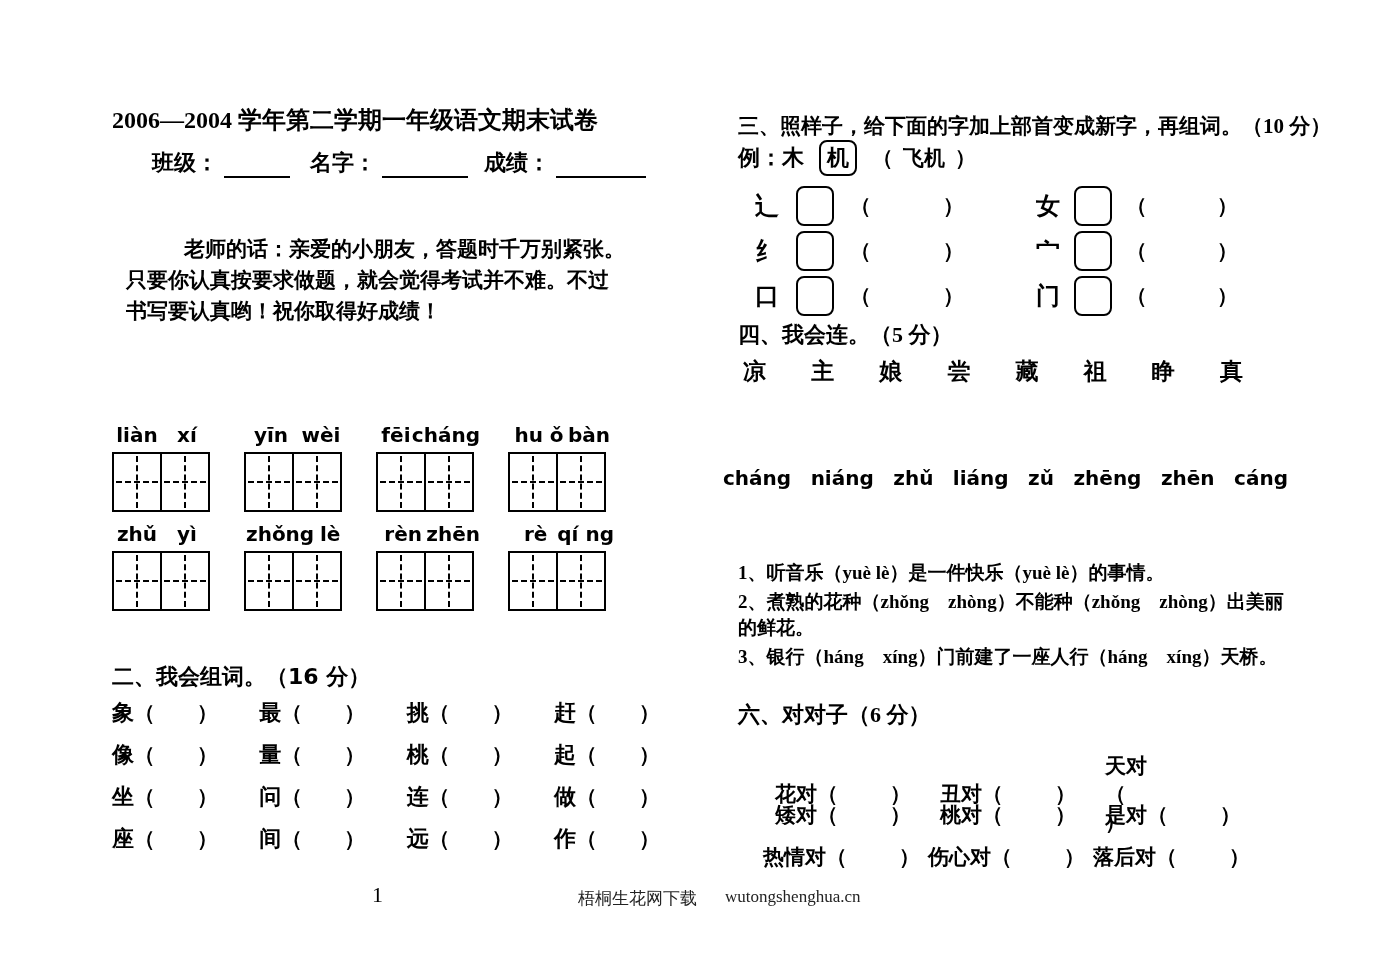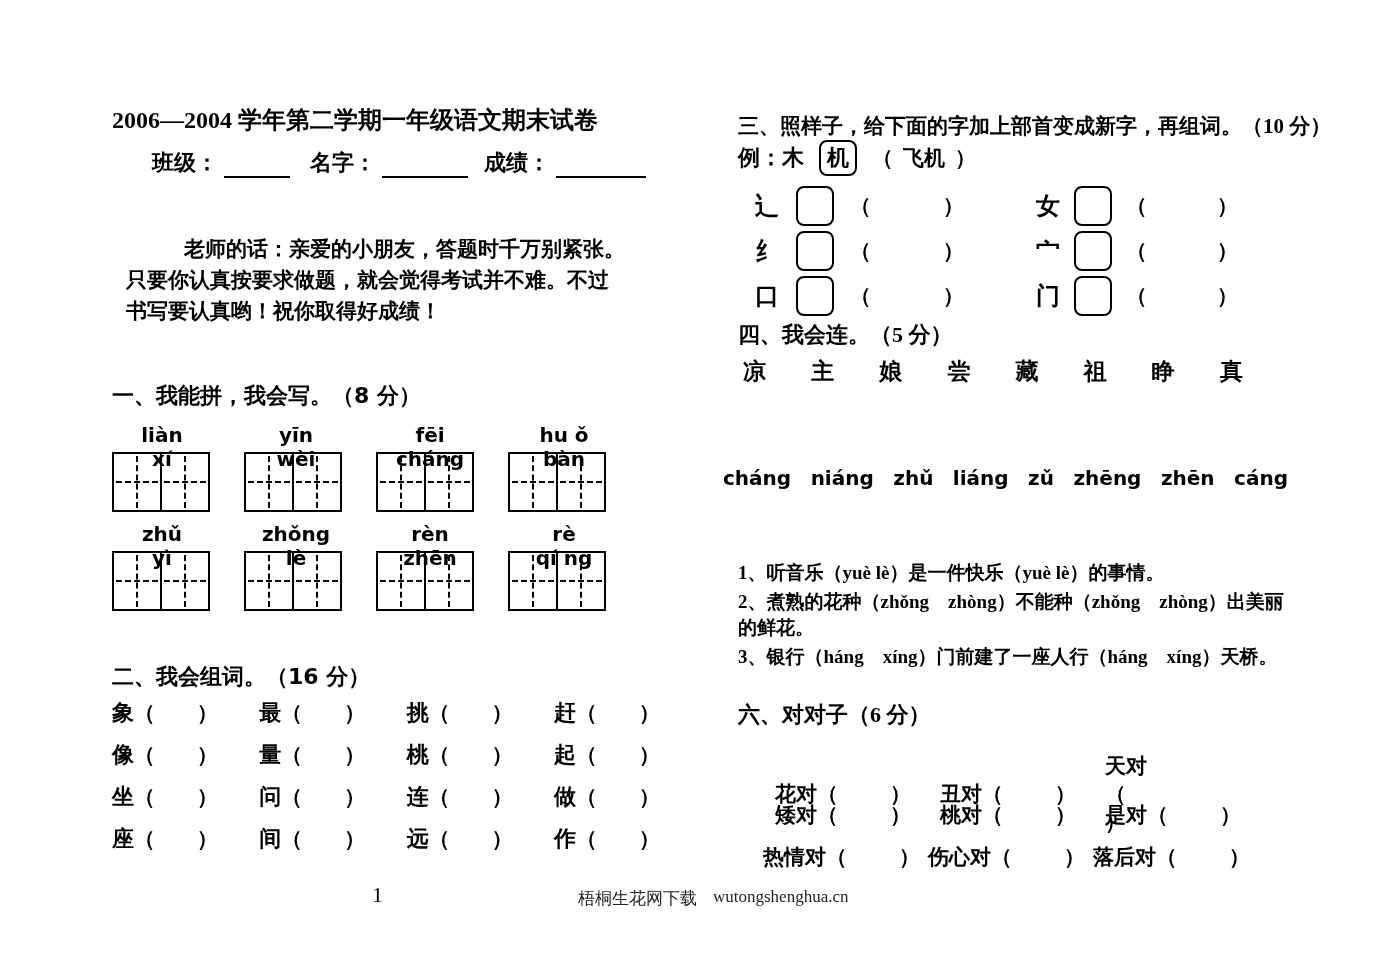--- a/index.html
+++ b/index.html
@@ -22,21 +22,21 @@
   .note { left:126px; top:234px; width:520px; font-size:21px; font-weight:bold;
           line-height:31px; }
   .note p.indent { padding-left:58px; }
 
   
   .h2 { font-size:22px; font-weight:bold; white-space:nowrap; }
   .h2s { font-size:21px; font-weight:bold; white-space:nowrap; }
 
   
   .pinrow { display:flex; gap:34px; left:112px; }
-  .pp { width:100px; display:flex;flex-direction:column; }
+  .pp { width:100px; display:flex; }
   .pp span { flex:1; text-align:center; font-size:20px; font-weight:bold; white-space:nowrap; }
   .gridrow { display:flex; gap:34px; left:112px; }
   .tian { display:flex; }
   .tcell { width:50px; height:60px; border:2px solid #000; position:relative; }
   .tcell + .tcell { margin-left:-2px; }
   .tcell::before { content:""; position:absolute; left:50%; top:2px; bottom:2px;
                    border-left:2px dashed #000; margin-left:-1px; }
   .tcell::after  { content:""; position:absolute; top:50%; left:2px; right:2px;
                    border-top:2px dashed #000; margin-top:-1px; }
 
@@ -77,21 +77,21 @@
 
   
   .s6rows { left:763px; top:752px; width:530px; }
   .s6row { display:grid; grid-template-columns:165px 165px auto; height:42px; align-items:center; }
   .s6cell { display:flex; align-items:baseline; white-space:nowrap; }
   .s6cell .zi { font-size:21px; }
   .bk52 { display:inline-block; width:52px; }
 
   
   .pagenum { left:372px; top:882px; font-size:22px; }
-  .site { left:578px; top:887px; font-size:17px; color:#222; display:flex; gap:16px; }
+  .site { left:578px; top:887px; font-size:17px; color:#222; display:flex; gap:28px; }
 </style>
 </head>
 <body>
 
 <div class="page">
 
   <div class="abs title">2006—2004 学年第二学期一年级语文期末试卷</div>
 
   <div class="abs note hei">
     <p class="indent">老师的话：亲爱的小朋友，答题时千万别紧张。</p>
@@ -101,21 +101,20 @@
 
   <div class="abs fields">
     <span>班级：</span>
       <span class="uline ul1"></span>
     <span class="fl2">名字：</span>
       <span class="uline ul2"></span>
     <span class="fl3">成绩：</span>
       <span class="uline ul3"></span>
   </div>
 
-  <div class="abs h2 hei" style="left:112px; top:381px;">一、我能拼，我会写。（8 分）</div>
 
   <div class="abs pinrow hei" style="top:423px;">
     <div class="pp">
         <span>liàn</span>
         <span>xí</span>
       </div>
     <div class="pp">
         <span>yīn</span>
         <span>wèi</span>
       </div>

